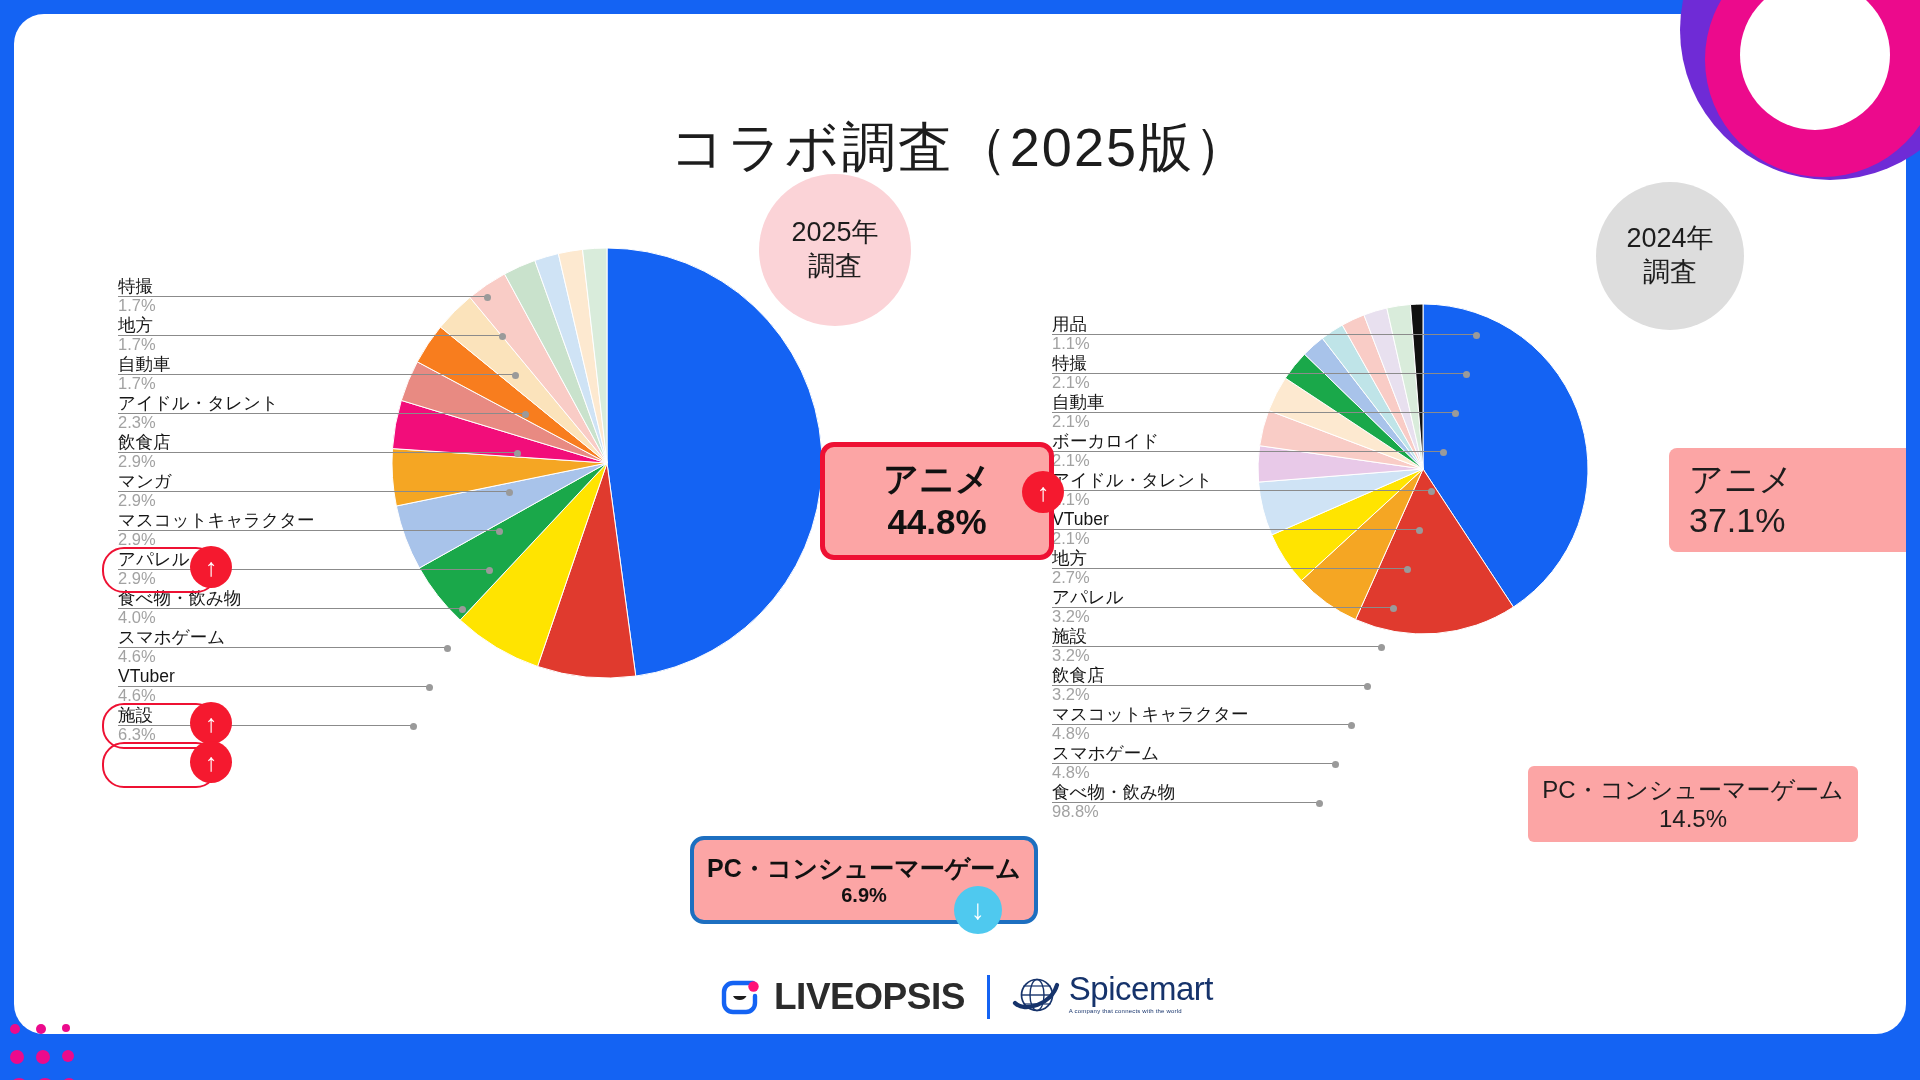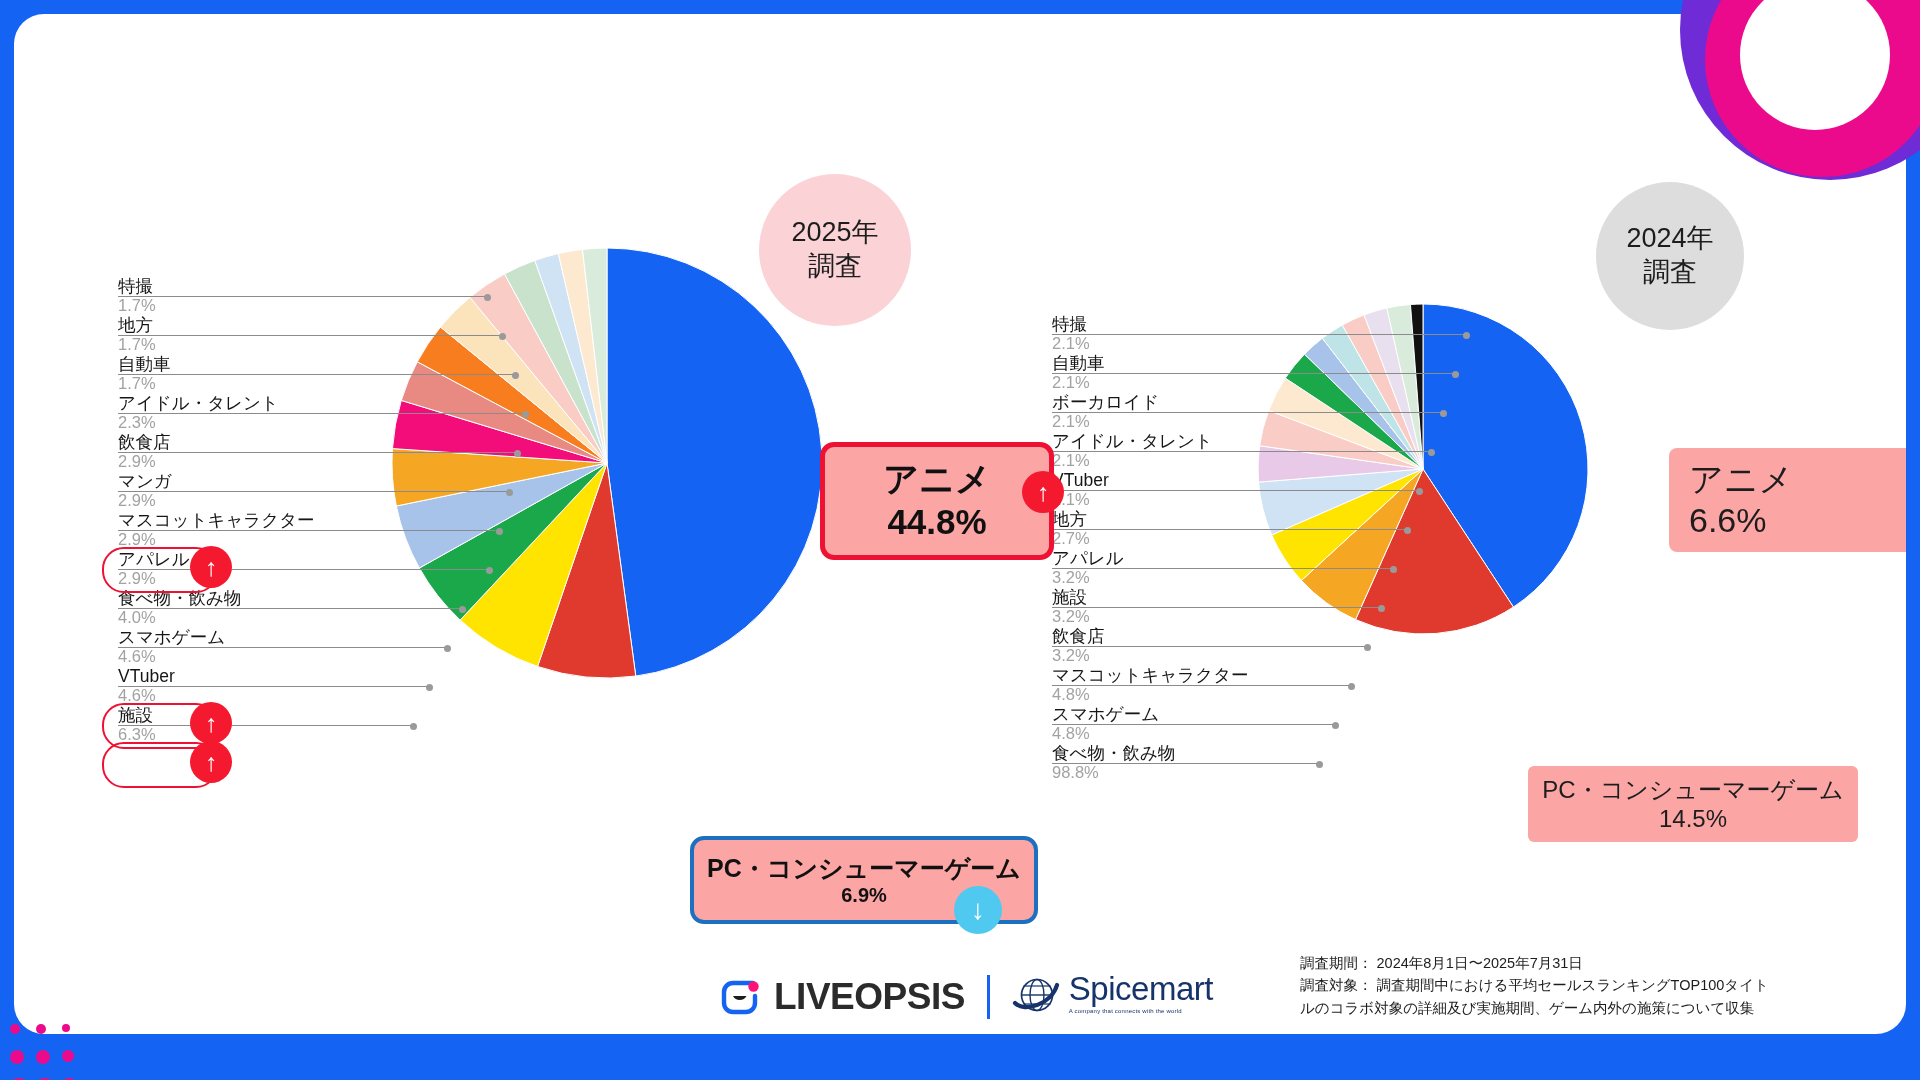--- a/index.html
+++ b/index.html
@@ -133,20 +133,21 @@
     <span class="dot" style="left: 0px; top: 26px; width: 14px; height: 14px;"></span>
     <span class="dot" style="left: 26px; top: 26px; width: 14px; height: 14px;"></span>
     <span class="dot" style="left: 52px; top: 26px; width: 12px; height: 12px;"></span>
     <span class="dot" style="left: 0px; top: 54px; width: 18px; height: 18px;"></span>
     <span class="dot" style="left: 26px; top: 54px; width: 18px; height: 18px;"></span>
     <span class="dot" style="left: 52px; top: 54px; width: 14px; height: 14px;"></span>
   </div>
 
 <div id="card">
 
+  <h1 id="page-title">コラボ調査（2025版）</h1>
 
   <div id="badge-2025" class="year-badge">
     <span>2025年</span>
     <span>調査</span>
   </div>
   <div id="badge-2024" class="year-badge">
     <span>2024年</span>
     <span>調査</span>
   </div>
 
@@ -254,20 +255,26 @@
       </div>
       <div class="lrow">
         <span class="nm">施設</span>
         <span class="rule" style="width: 296px;"></span>
         <span class="tick" style="left: 292px;"></span>
         <span class="pc">6.3%</span>
       </div>
     </div>
   <div id="leaders-2024" class="leaders">
       <div class="lrow">
+        <span class="nm">用品</span>
+        <span class="rule" style="width: 425px;"></span>
+        <span class="tick" style="left: 421px;"></span>
+        <span class="pc">1.1%</span>
+      </div>
+      <div class="lrow">
         <span class="nm">特撮</span>
         <span class="rule" style="width: 415px;"></span>
         <span class="tick" style="left: 411px;"></span>
         <span class="pc">2.1%</span>
       </div>
       <div class="lrow">
         <span class="nm">自動車</span>
         <span class="rule" style="width: 404px;"></span>
         <span class="tick" style="left: 400px;"></span>
         <span class="pc">2.1%</span>
@@ -337,21 +344,21 @@
   <div id="callout-anime-2025" class="callout">
     <span class="c-name">アニメ</span>
     <span class="c-val">44.8%</span>
   </div>
   <div id="callout-pc-2025" class="callout">
     <span class="c-name">PC・コンシューマーゲーム</span>
     <span class="c-val">6.9%</span>
   </div>
   <div id="callout-anime-2024" class="callout">
     <span class="c-name">アニメ</span>
-    <span class="c-val">6.6%</span>
+    <span class="c-val">37.1%</span>
   </div>
   <div id="callout-pc-2024" class="callout">
     <span class="c-name">PC・コンシューマーゲーム</span>
     <span class="c-val">14.5%</span>
   </div>
 
   <div class="arrow-badge arrow-up" style="left:1008px;top:457px;">↑</div>
   <div class="arrow-badge arrow-down" style="left:940px;top:872px;width:48px;height:48px;font-size:28px;">↓</div>
 
   <div id="footer-logos">
@@ -377,25 +384,20 @@
           <path d="M3 31 C12 41 40 32 45 13" fill="none" stroke="#16336b" stroke-width="4.2" stroke-linecap="round"></path>
         </svg>
       </span>
       <span class="sm-text">
         <span class="sm-name">Spicemart</span>
         <span class="sm-tag">A company that connects with the world</span>
       </span>
     </div>
   </div>
 
-  <div id="survey-notes">
-    <div class="nl">調査期間： 2024年8月1日〜2025年7月31日</div>
-    <div class="nl">調査対象： 調査期間中における平均セールスランキングTOP100タイト</div>
-    <div class="nl">ルのコラボ対象の詳細及び実施期間、ゲーム内外の施策について収集</div>
-  </div>
 
 <div class="pill" style="left: 88px; top: 533px; width: 112px; height: 42px;"></div>
     <div class="arrow-badge arrow-up" style="left: 176px; top: 532px;">↑</div>
     <div class="pill" style="left: 88px; top: 689px; width: 112px; height: 42px;"></div>
     <div class="arrow-badge arrow-up" style="left: 176px; top: 688px;">↑</div>
     <div class="pill" style="left: 88px; top: 728px; width: 112px; height: 42px;"></div>
     <div class="arrow-badge arrow-up" style="left: 176px; top: 727px;">↑</div>
     <svg width="1892" height="1020" style="position: absolute; left: 0px; top: 0px; pointer-events: none;"></svg>
   </div>
 

